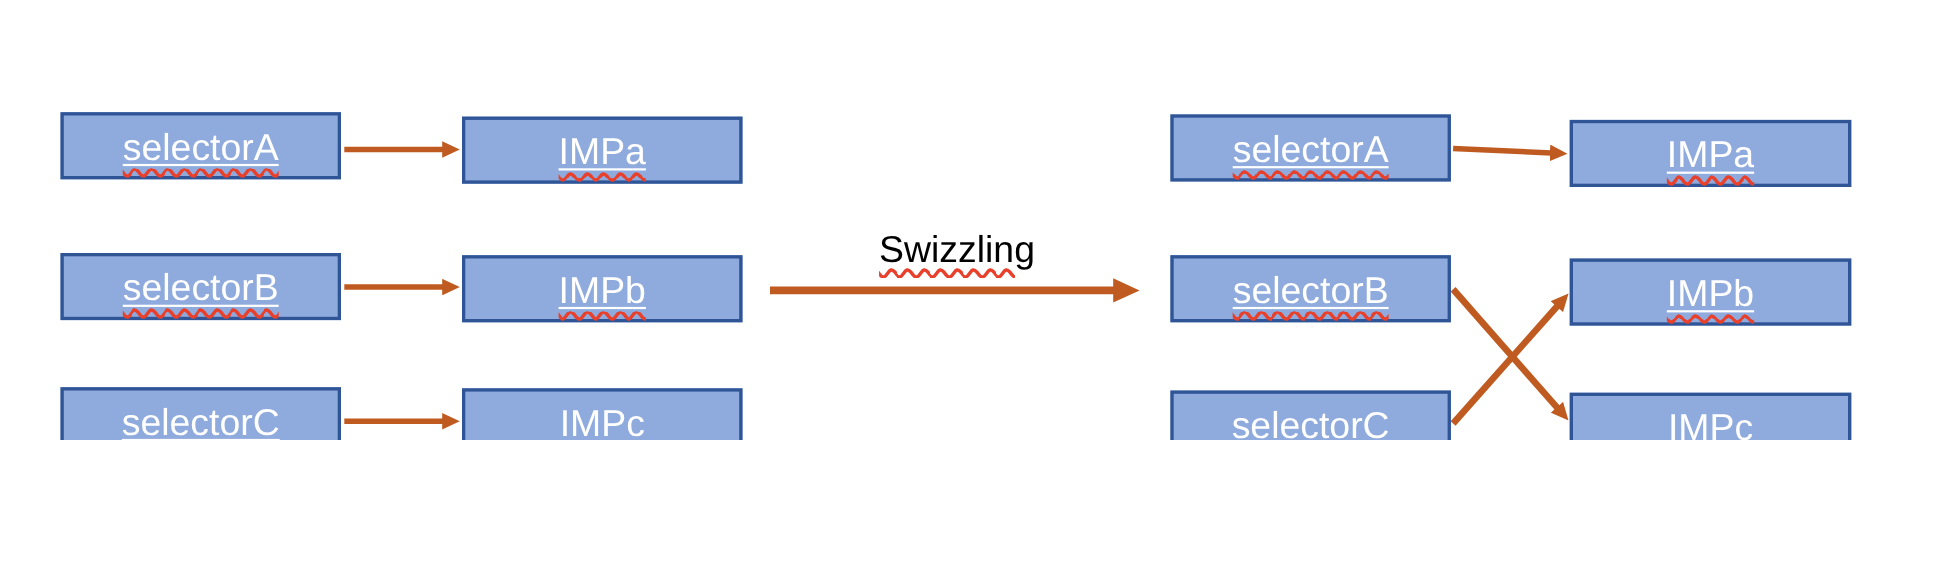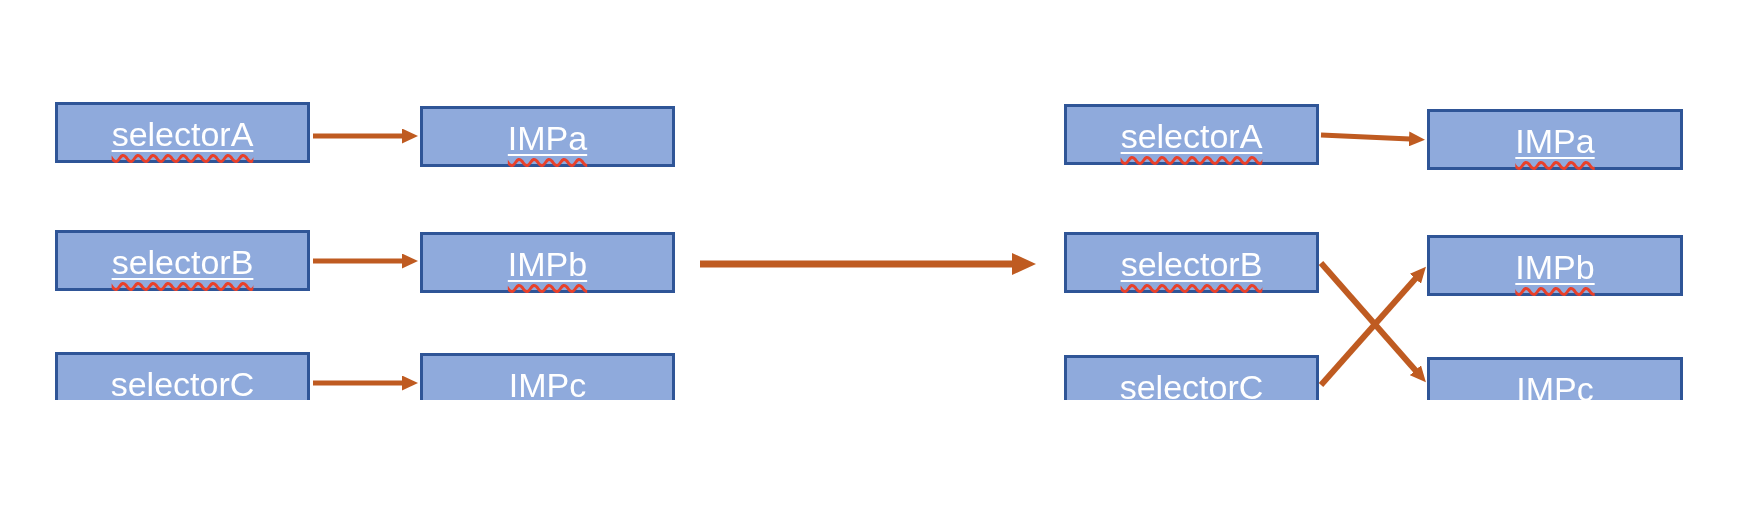--- a/index.html
+++ b/index.html
@@ -105,20 +105,21 @@
     <span class="box-label"><span class="squig">IMPa</span></span>
   </div>
   <div class="box" style="left:420px; top:232px;">
     <span class="box-label"><span class="squig">IMPb</span></span>
   </div>
   <div class="box" style="left:420px; top:353px;">
     <span class="box-label"><span class="squig">IMPc</span></span>
   </div>
 
   <div class="title">
+      <span class="squig">Swizzling</span>
   </div>
 
   <div class="box" style="left:1064px; top:104px;">
     <span class="box-label"><span class="squig">selectorA</span></span>
   </div>
   <div class="box" style="left:1064px; top:232px;">
     <span class="box-label"><span class="squig">selectorB</span></span>
   </div>
   <div class="box" style="left:1064px; top:355px;">
     <span class="box-label"><span class="squig">selectorC</span></span>

